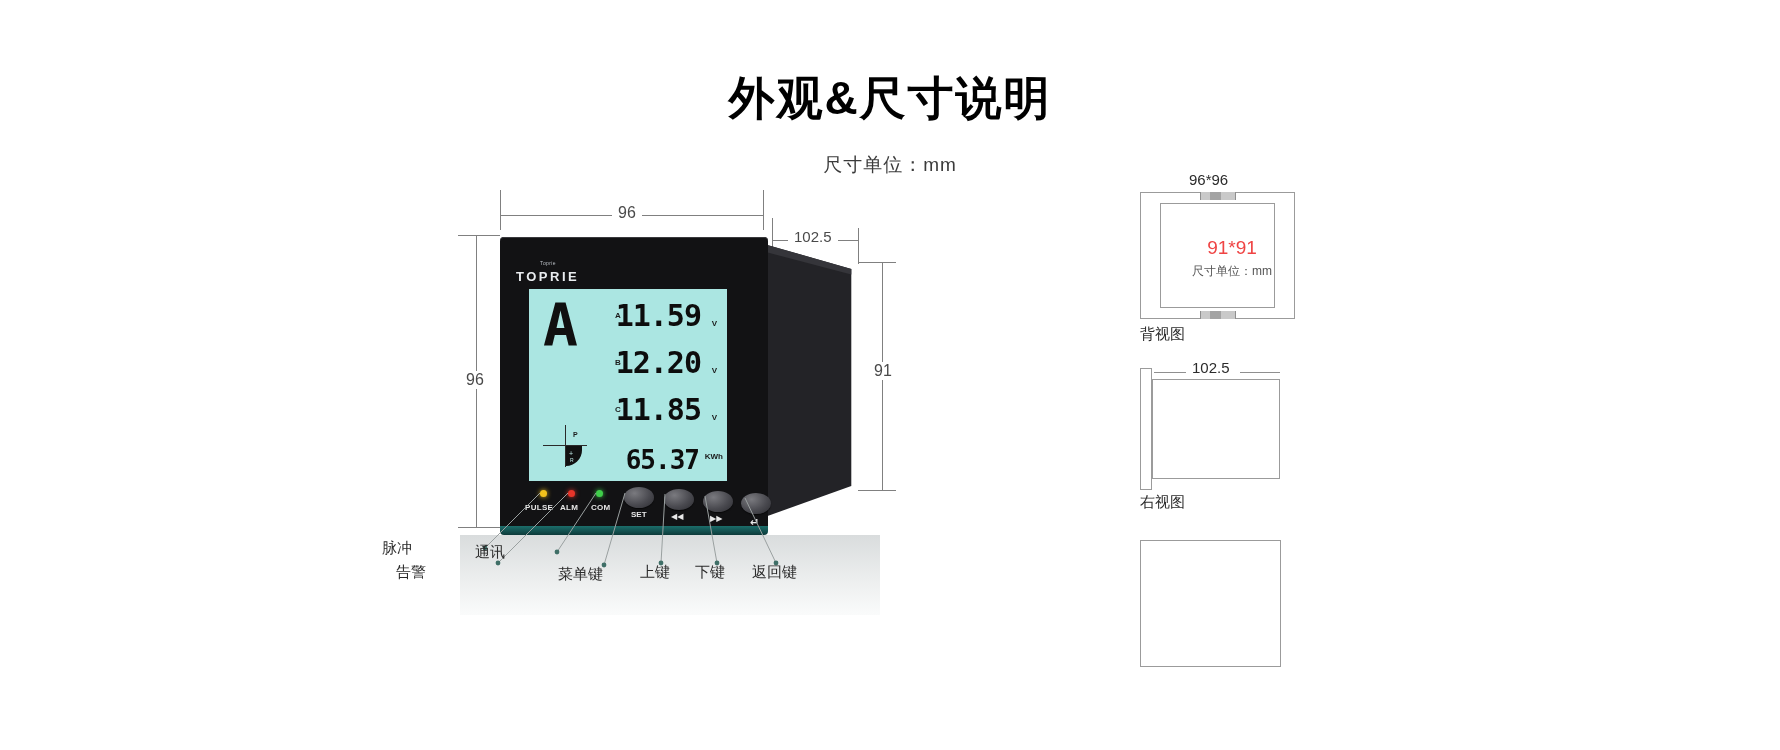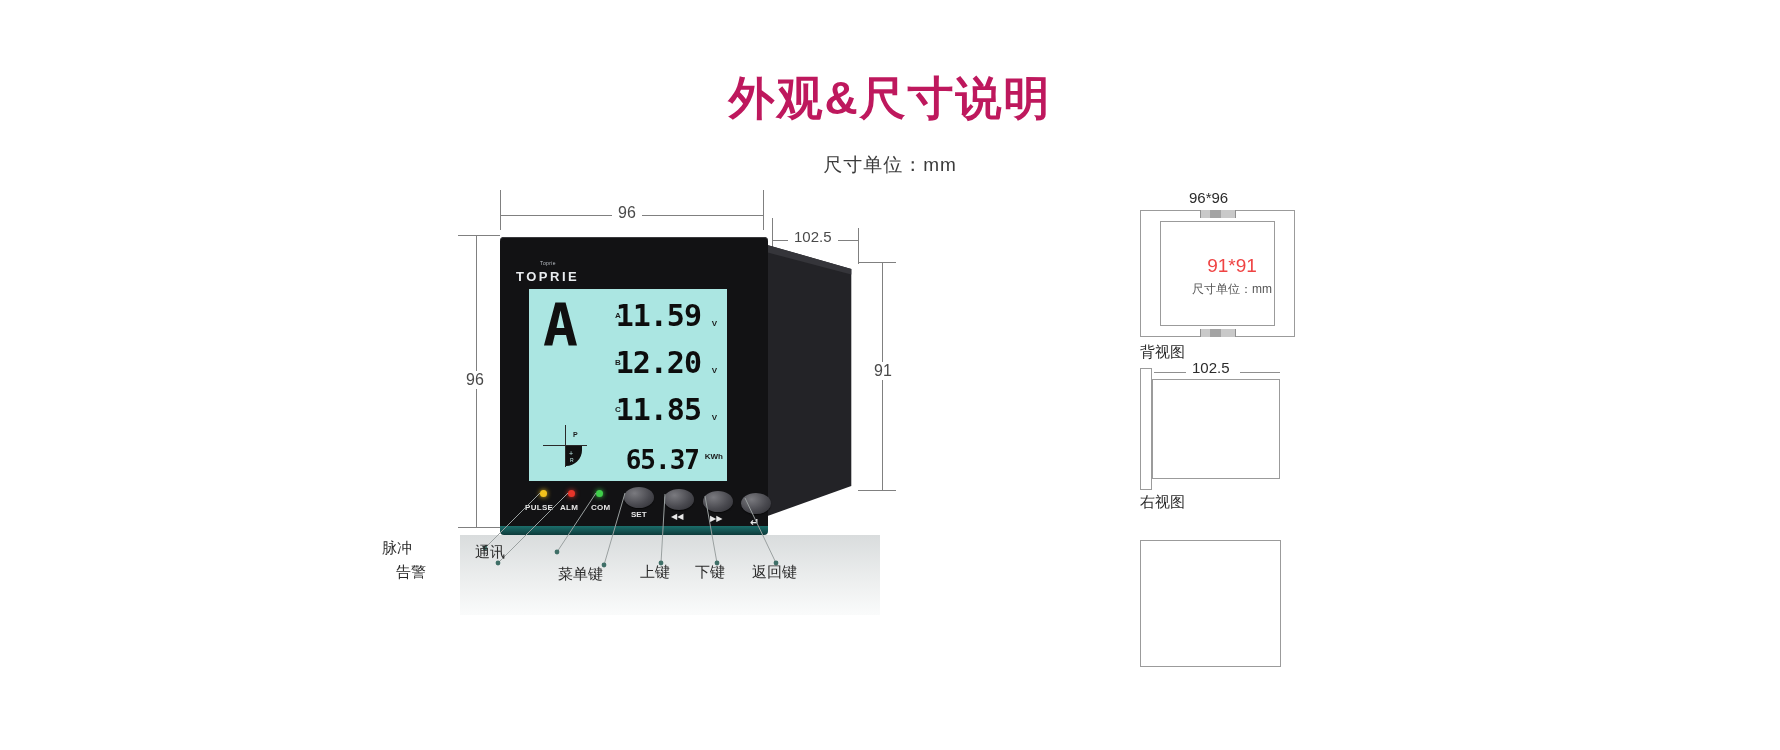--- a/index.html
+++ b/index.html
@@ -10,21 +10,21 @@
     overflow:hidden;
     position:relative;
   }
   .page{position:absolute;inset:0;}
 
   
   .title{
     position:absolute;left:0;right:0;top:68px;
     text-align:center;
     font-size:46px;font-weight:bold;
-    color:#be185d;
+    color:#000000;
     letter-spacing:2px;
   }
   .subtitle{
     position:absolute;left:0;right:0;top:152px;
     text-align:center;
     font-size:19px;
     color:#3b3b3b;
     letter-spacing:1px;
   }
 
@@ -252,21 +252,21 @@
     <div class="callout-lbl" style="left:-25px;top:353px;">通讯</div>
     <div class="callout-lbl" style="left:58px;top:375px;">菜单键</div>
     <div class="callout-lbl" style="left:140px;top:373px;">上键</div>
     <div class="callout-lbl" style="left:195px;top:373px;">下键</div>
     <div class="callout-lbl" style="left:252px;top:373px;">返回键</div>
 
   </div>
 
   <div class="views">
 
-    <div class="view" style="left:0;top:18px;width:184px;height:165px;">
+    <div class="view" style="left:0;top:0;width:184px;height:165px;">
       <div class="vdimlabel" style="left:45px;top:-4px;">96*96</div>
       <div class="vbox" style="left:0;top:17px;width:155px;height:127px;"></div>
       <div class="vbox" style="left:20px;top:28px;width:115px;height:105px;"></div>
       <div class="tab" style="left:60px;top:17px;width:34px;height:8px;"></div>
       <div class="tabdark" style="left:70px;top:17px;width:11px;height:8px;"></div>
       <div class="tab" style="left:60px;top:136px;width:34px;height:8px;"></div>
       <div class="tabdark" style="left:70px;top:136px;width:11px;height:8px;"></div>
       <div class="vtext" style="left:0;top:62px;">
         <span class="big">91*91</span>
         <span class="sm">尺寸单位：mm</span>

